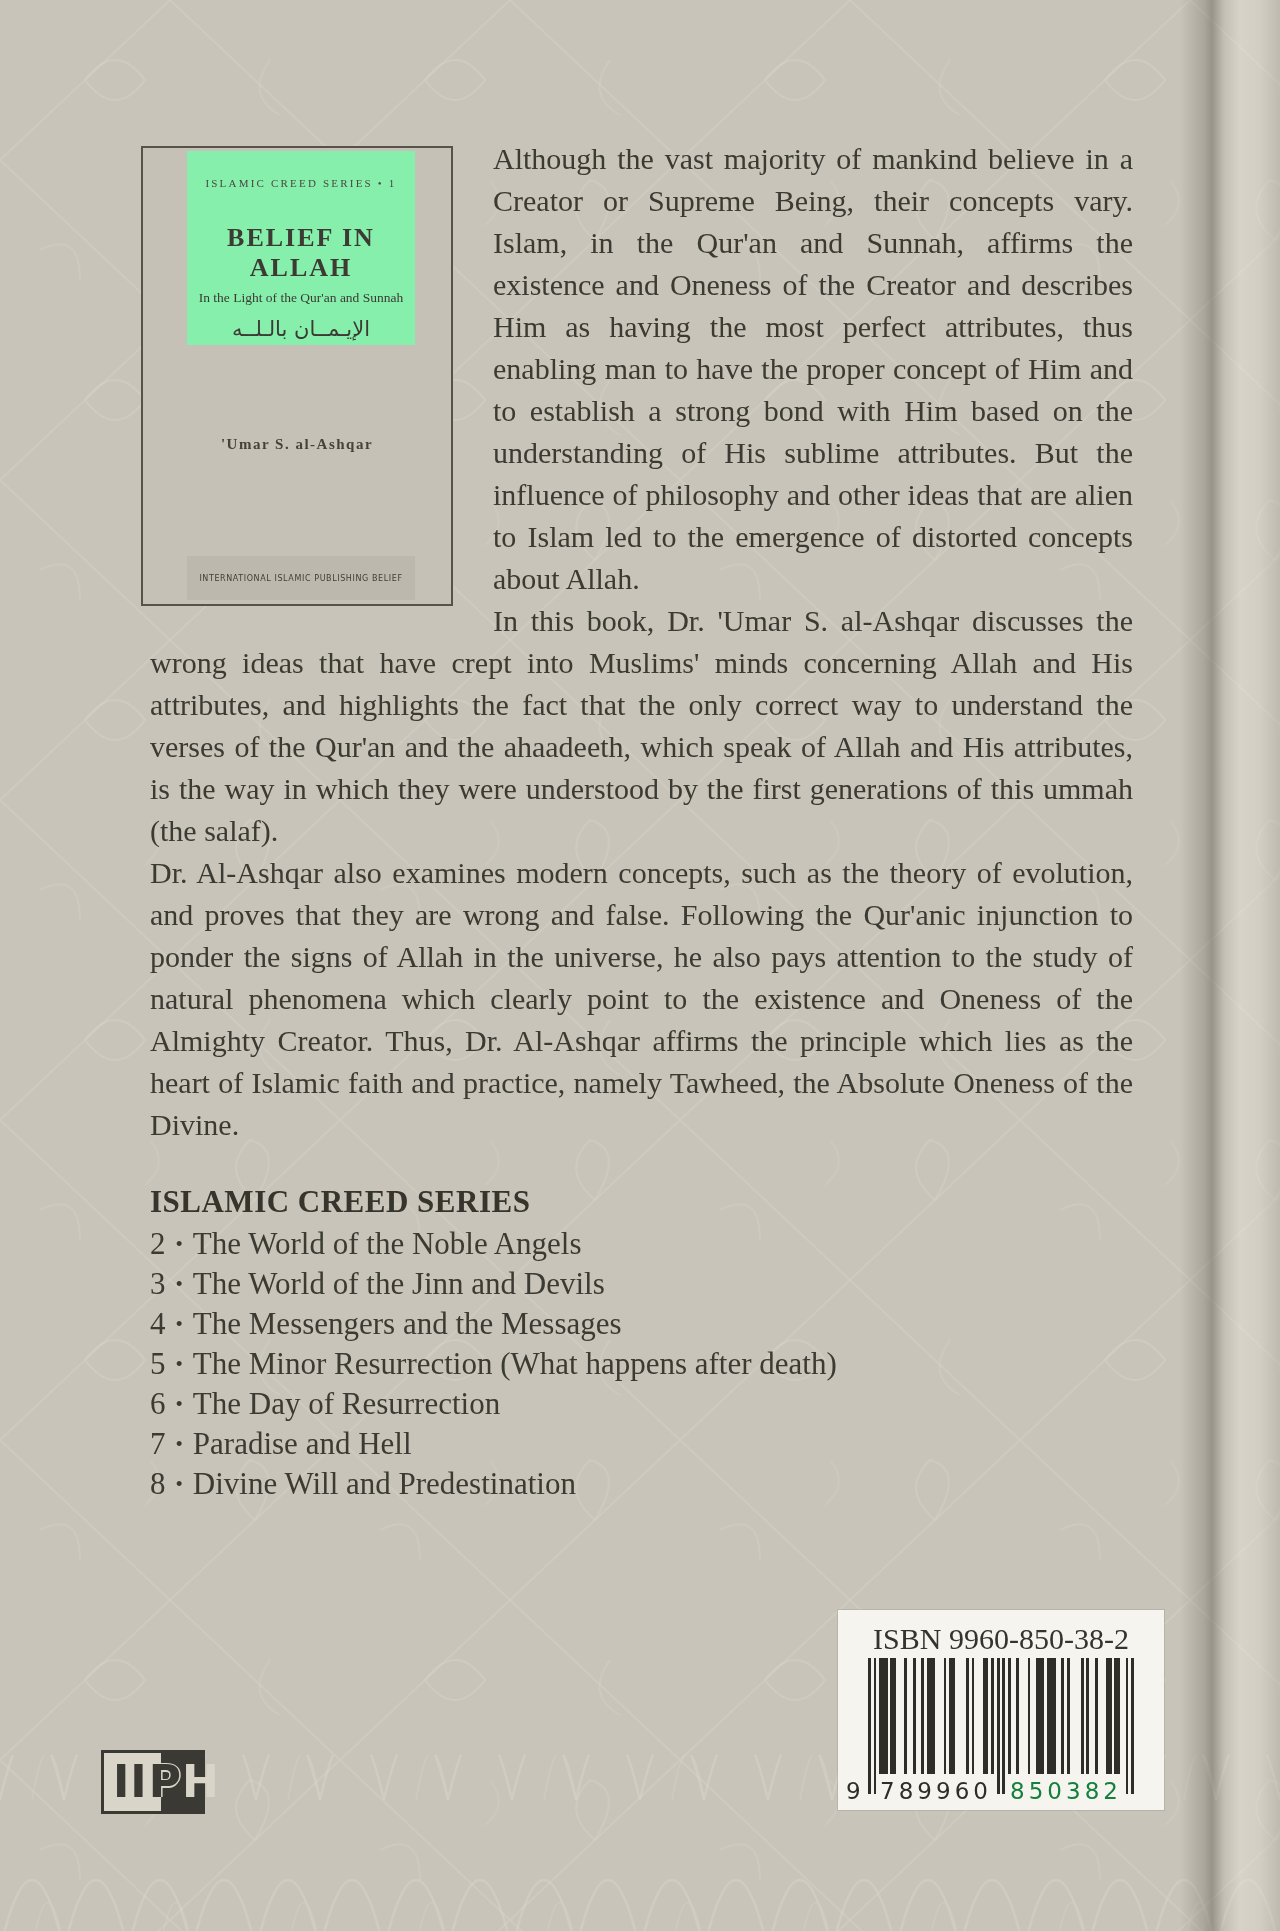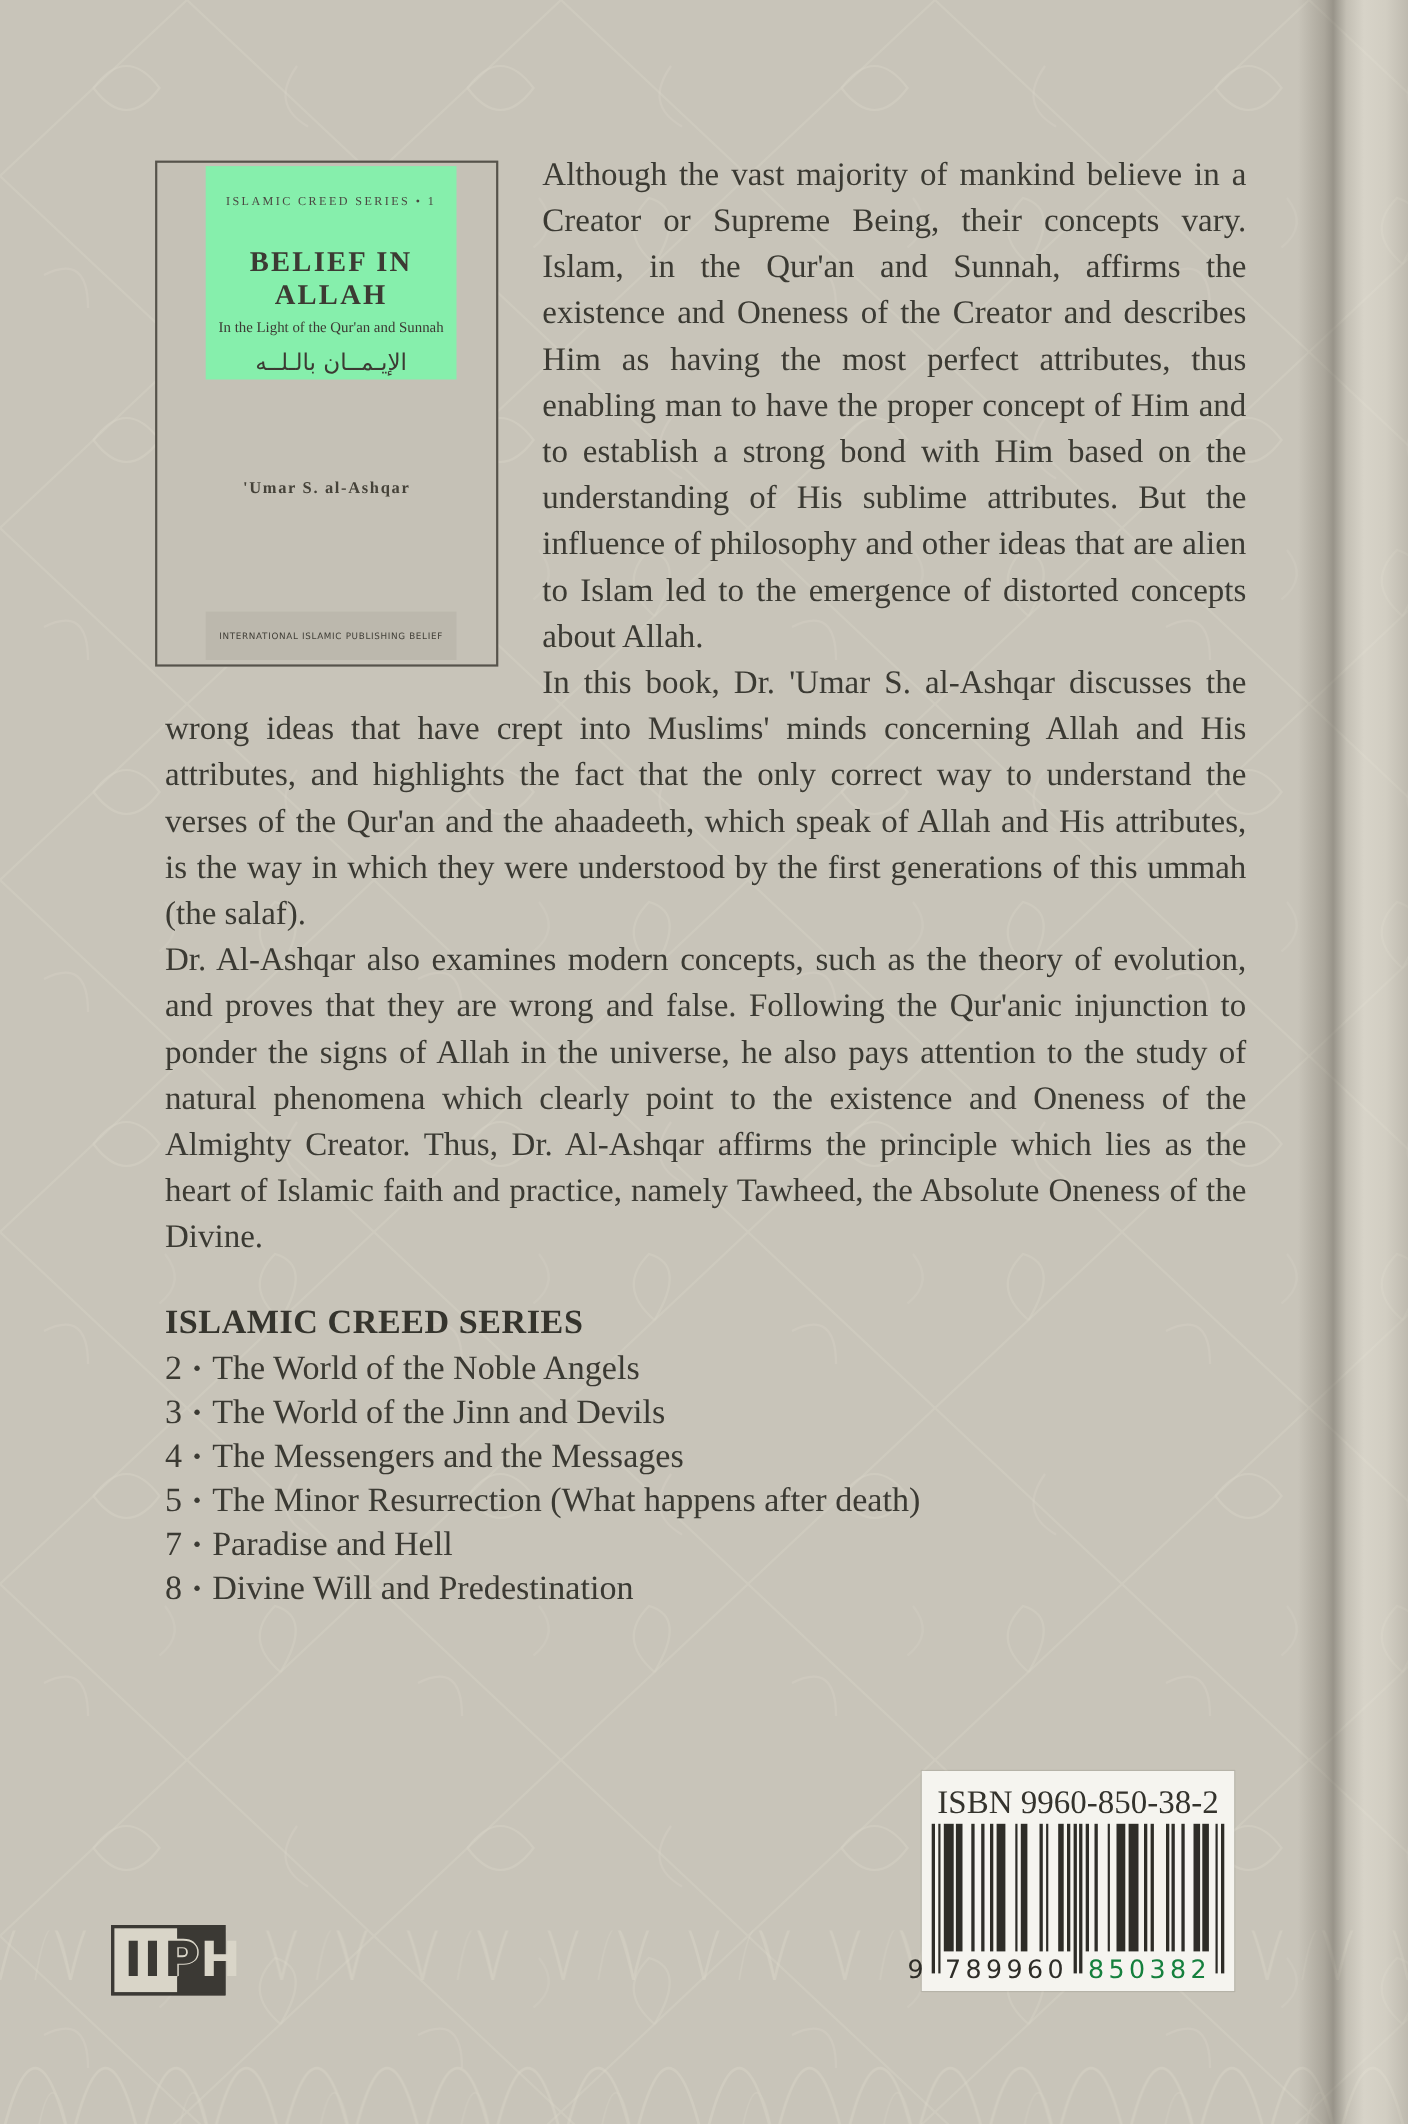--- a/index.html
+++ b/index.html
@@ -100,21 +100,21 @@
     line-height:1;
   }
   .logo-ii{color:#3b3934;margin-left:9px;letter-spacing:1px;}
   .logo-p{
     color:#3b3934;margin-left:1px;
     text-shadow:1.5px 0 0 #d9d5c8,-1.5px 0 0 #d9d5c8,0 1.5px 0 #d9d5c8,0 -1.5px 0 #d9d5c8;
   }
   .logo-h{color:#d9d5c8;margin-left:1px;}
   
   .barcode{
-    position:absolute;left:838px;top:1610px;width:284px;height:200px;
+    position:absolute;left:838px;top:1610px;width:326px;height:200px;
     background:#f5f4ef;z-index:2;
     box-shadow:0 0 0 1px rgba(60,58,50,0.12);
   }
   .isbn{
     margin-top:12px;text-align:center;
     font-size:30px;line-height:34px;color:#34332d;
   }
   .bars{
     position:relative;width:266px;margin:2px auto 0;height:150px;
   }
@@ -170,20 +170,21 @@
     <p class="body-text">Although the vast majority of mankind believe in a Creator or Supreme Being, their concepts vary. Islam, in the Qur'an and Sunnah, affirms the existence and Oneness of the Creator and describes Him as having the most perfect attributes, thus enabling man to have the proper concept of Him and to establish a strong bond with Him based on the understanding of His sublime attributes.  But the influence of philosophy and other ideas that are alien to Islam led to the emergence of distorted concepts about Allah.</p>
     <p class="body-text">In this book, Dr. 'Umar S. al-Ashqar discusses the wrong ideas that have crept into Muslims' minds concerning Allah and His attributes, and highlights the fact that the only correct way to understand the verses of the Qur'an and the ahaadeeth, which speak of Allah and His attributes, is the way in which they were understood by the first generations of this ummah (the salaf).</p>
     <p class="body-text">Dr. Al-Ashqar also examines modern concepts, such as the theory of evolution, and proves that they are wrong and false.  Following the Qur'anic injunction to ponder the signs of Allah in the universe, he also pays attention to the study of natural phenomena which clearly point to the existence and Oneness of the Almighty Creator. Thus, Dr. Al-Ashqar affirms the principle which lies as the heart of Islamic faith and practice, namely Tawheed, the Absolute Oneness of the Divine.</p>
 
     <div class="series">
       <div class="series-heading">ISLAMIC CREED SERIES</div>
       <div class="series-item"><span>2</span><span class="si-bullet">•</span><span>The World of the Noble Angels</span></div>
       <div class="series-item"><span>3</span><span class="si-bullet">•</span><span>The World of the Jinn and Devils</span></div>
       <div class="series-item"><span>4</span><span class="si-bullet">•</span><span>The Messengers and the Messages</span></div>
       <div class="series-item"><span>5</span><span class="si-bullet">•</span><span>The Minor Resurrection (What happens after death)</span></div>
+      <div class="series-item"><span>6</span><span class="si-bullet">•</span><span>The Day of Resurrection</span></div>
       <div class="series-item"><span>7</span><span class="si-bullet">•</span><span>Paradise and Hell</span></div>
       <div class="series-item"><span>8</span><span class="si-bullet">•</span><span>Divine Will and Predestination</span></div>
     </div>
   </div>
 
   <div class="logo">
     <div class="logo-light"></div>
     <div class="logo-text">
       <span class="logo-ii">II</span>
         <span class="logo-p">P</span>

